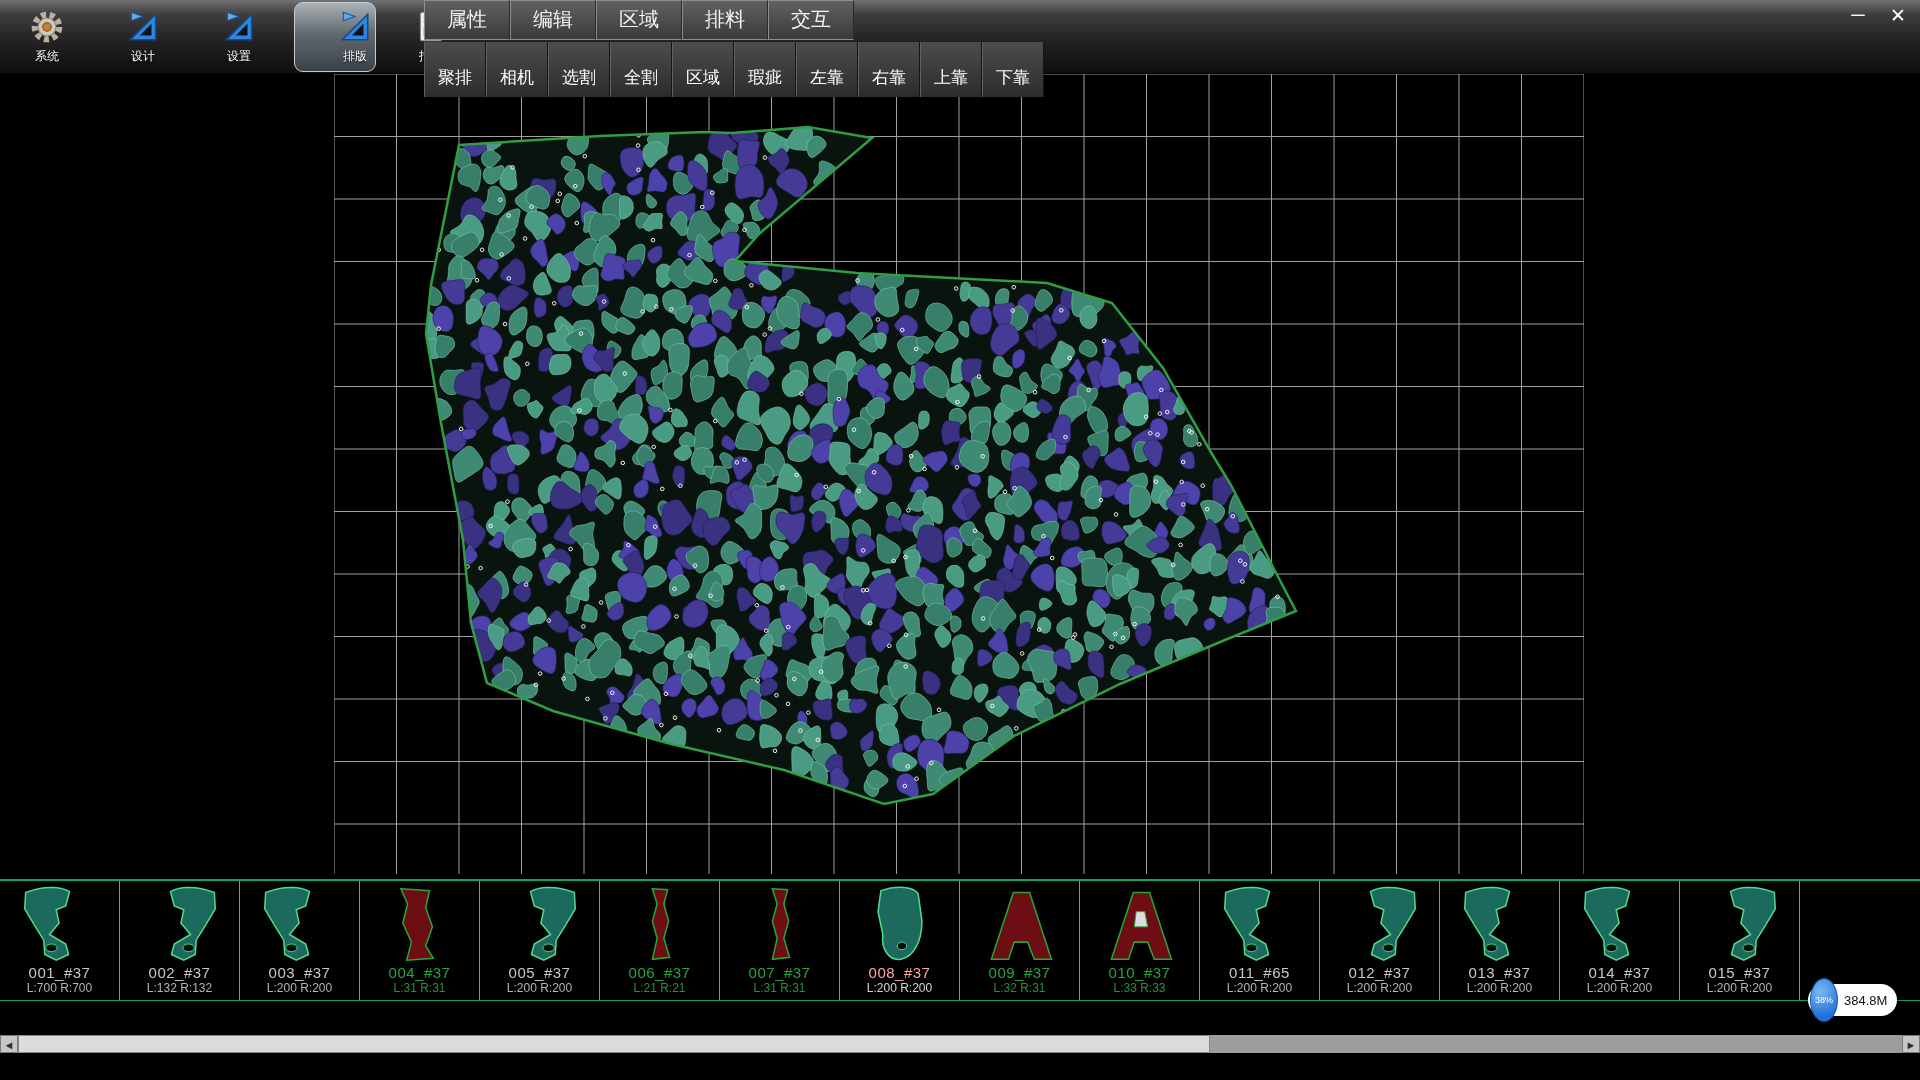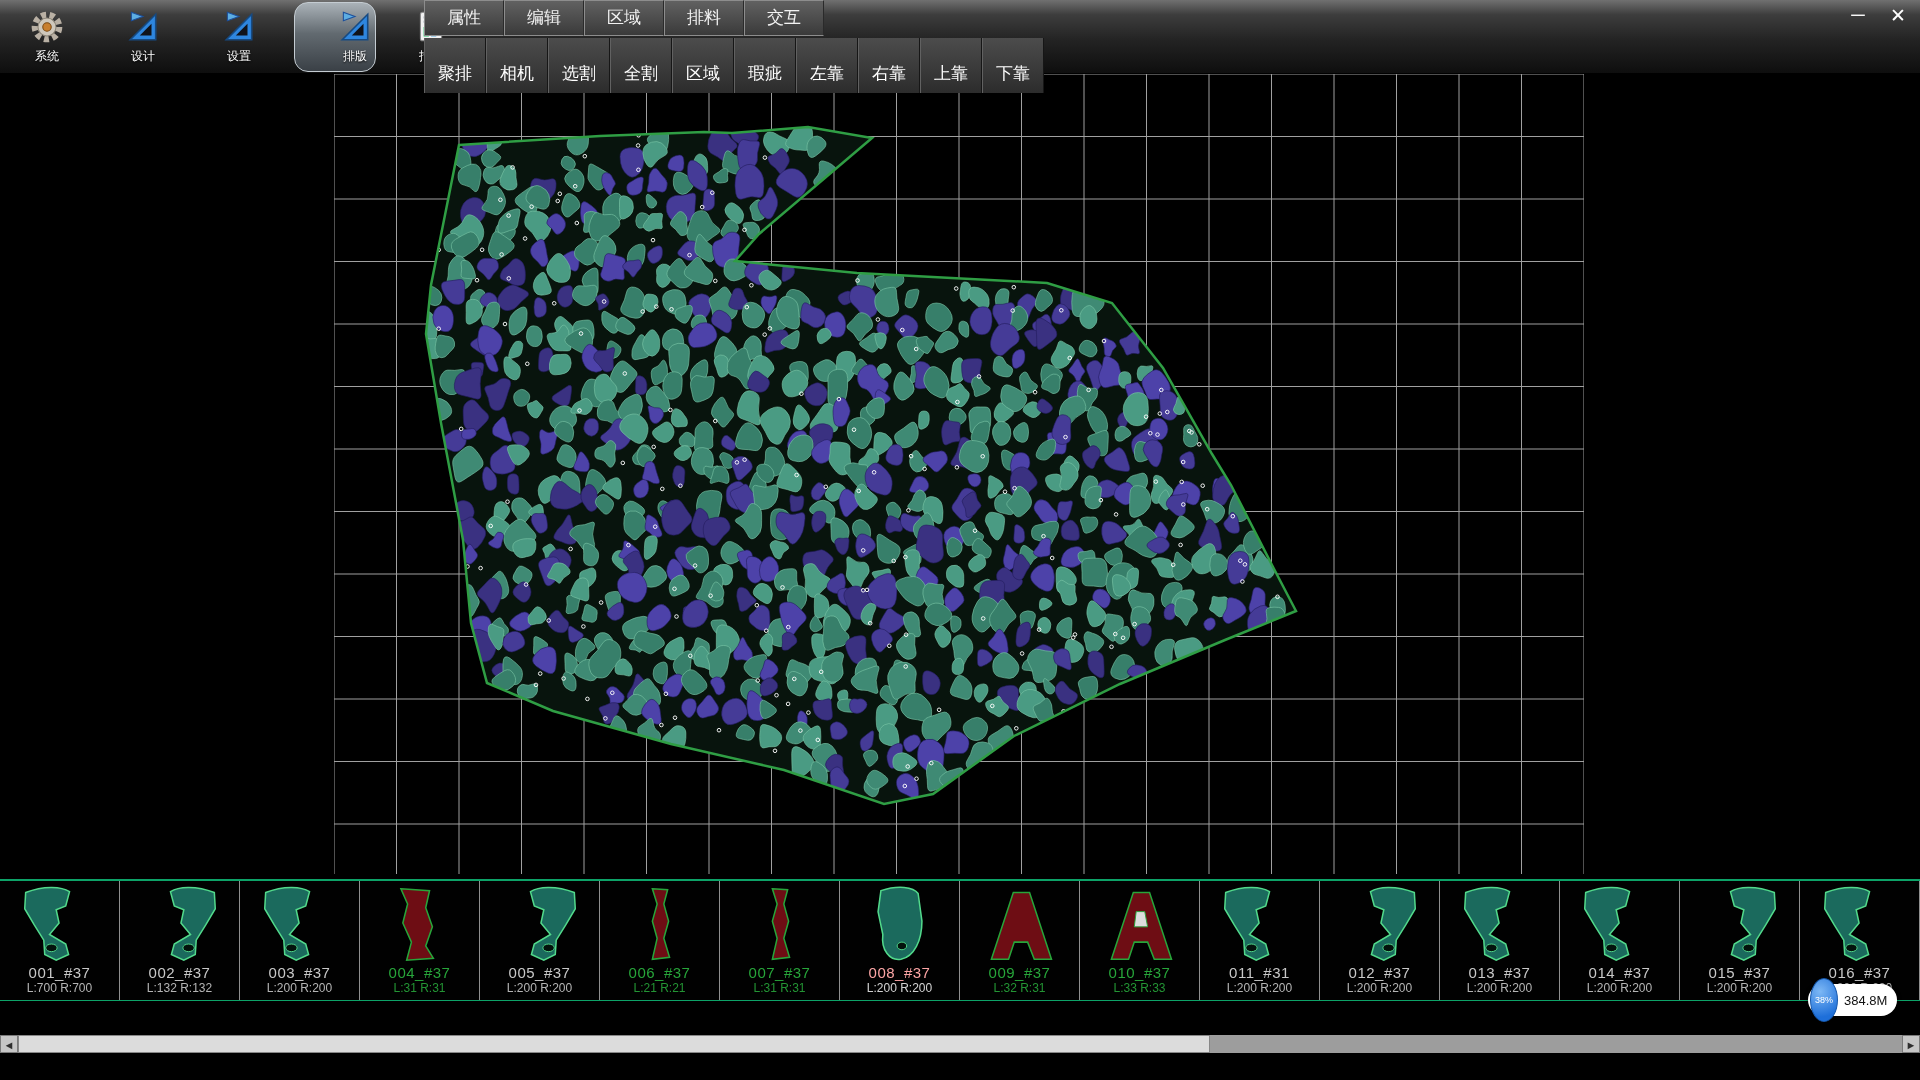--- a/index.html
+++ b/index.html
@@ -9,25 +9,25 @@
 
   
   .header { position:absolute; left:0; top:0; width:1920px; height:74px;
             background:linear-gradient(180deg,#707070 0%,#3d3d3d 20%,#232323 55%,#0e0e0e 100%);
             border-bottom:1px solid #000; z-index:5; }
   .app-buttons { position:absolute; left:6px; top:2px; display:flex; gap:14px; }
   .app-btn { width:82px; height:70px; display:flex; flex-direction:column; align-items:center;
              justify-content:center; gap:3px; color:#fff; font-size:12px;
              text-shadow:0 1px 2px #000; cursor:default; }
   .app-btn.active { background:linear-gradient(180deg,#aab2b8,#626a70 45%,#3a4046);
-                    border:1px solid #c4ccd2; border-radius:14px;padding-left:40px; }
+                    border:1px solid #c4ccd2; border-radius:9px;padding-left:40px; }
   .app-icon { width:36px; height:36px; }
   .menu-rows { position:absolute; left:424px; top:0; }
   .menu-tabs { display:flex; }
-  .menu-tab { padding:5px 22px 6px; font-size:17px; color:#f2f2f2;
+  .menu-tab { padding:5px 22px 6px; font-size:20px; color:#f2f2f2;
               background:linear-gradient(#616161,#3a3a3a); border:1px solid #8d8d8d;
               border-right-color:#2a2a2a; }
   .tool-row { display:flex; margin-top:2px; }
   .tool-btn { padding:24px 13px 8px; font-size:17px; color:#fff;
               background:linear-gradient(#4c4c4c,#2c2c2c);
               border-left:1px solid #616161; border-right:1px solid #161616;text-align:right; }
   .win-controls { position:absolute; right:10px; top:3px; display:flex; gap:16px;
                   color:#fff; font-size:19px; }
   .win-btn { width:24px; height:24px; display:flex; align-items:center; justify-content:center; }
 
@@ -1150,21 +1150,21 @@
         <div class="thumb-label" style="color: rgb(39, 165, 58);">010_#37</div>
         <div class="thumb-size" style="color: rgb(39, 165, 58);">L:33 R:33</div>
       </div>
       <div class="thumb">
         <svg class="thumb-svg" viewBox="0 0 100 86">
           <g>
             <path d="M14,10 C34,2 52,4 60,9 L56,24 L46,28 L49,42 L39,54 L56,64 L59,75 L46,81 L34,75 L33,60 L23,44 L13,27 Z" fill="#1b6a5d" stroke="#52d98b" stroke-width="1.6"></path>
             <ellipse cx="41" cy="68" rx="6" ry="4" fill="#04120c" stroke="#52d98b" stroke-width="1"></ellipse>
           </g>
         </svg>
-        <div class="thumb-label" style="color: rgb(200, 200, 200);">011_#31</div>
+        <div class="thumb-label" style="color: rgb(200, 200, 200);">011_#65</div>
         <div class="thumb-size" style="color: rgb(200, 200, 200);">L:200 R:200</div>
       </div>
       <div class="thumb">
         <svg class="thumb-svg" viewBox="0 0 100 86">
           <g transform="translate(100,0) scale(-1,1)">
             <path d="M14,10 C34,2 52,4 60,9 L56,24 L46,28 L49,42 L39,54 L56,64 L59,75 L46,81 L34,75 L33,60 L23,44 L13,27 Z" fill="#1b6a5d" stroke="#52d98b" stroke-width="1.6"></path>
             <ellipse cx="41" cy="68" rx="6" ry="4" fill="#04120c" stroke="#52d98b" stroke-width="1"></ellipse>
           </g>
         </svg>
         <div class="thumb-label" style="color: rgb(200, 200, 200);">012_#37</div>
@@ -1191,30 +1191,20 @@
         <div class="thumb-size" style="color: rgb(200, 200, 200);">L:200 R:200</div>
       </div>
       <div class="thumb">
         <svg class="thumb-svg" viewBox="0 0 100 86">
           <g transform="translate(100,0) scale(-1,1)">
             <path d="M14,10 C34,2 52,4 60,9 L56,24 L46,28 L49,42 L39,54 L56,64 L59,75 L46,81 L34,75 L33,60 L23,44 L13,27 Z" fill="#1b6a5d" stroke="#52d98b" stroke-width="1.6"></path>
             <ellipse cx="41" cy="68" rx="6" ry="4" fill="#04120c" stroke="#52d98b" stroke-width="1"></ellipse>
           </g>
         </svg>
         <div class="thumb-label" style="color: rgb(200, 200, 200);">015_#37</div>
-        <div class="thumb-size" style="color: rgb(200, 200, 200);">L:200 R:200</div>
-      </div>
-      <div class="thumb">
-        <svg class="thumb-svg" viewBox="0 0 100 86">
-          <g>
-            <path d="M14,10 C34,2 52,4 60,9 L56,24 L46,28 L49,42 L39,54 L56,64 L59,75 L46,81 L34,75 L33,60 L23,44 L13,27 Z" fill="#1b6a5d" stroke="#52d98b" stroke-width="1.6"></path>
-            <ellipse cx="41" cy="68" rx="6" ry="4" fill="#04120c" stroke="#52d98b" stroke-width="1"></ellipse>
-          </g>
-        </svg>
-        <div class="thumb-label" style="color: rgb(200, 200, 200);">016_#37</div>
         <div class="thumb-size" style="color: rgb(200, 200, 200);">L:200 R:200</div>
       </div>
     </div>
 
   <div class="status-pill">
     <div class="progress-circle">38%</div>
     <div class="memory-label">384.8M</div>
   </div>
 
   <div class="hscrollbar">

